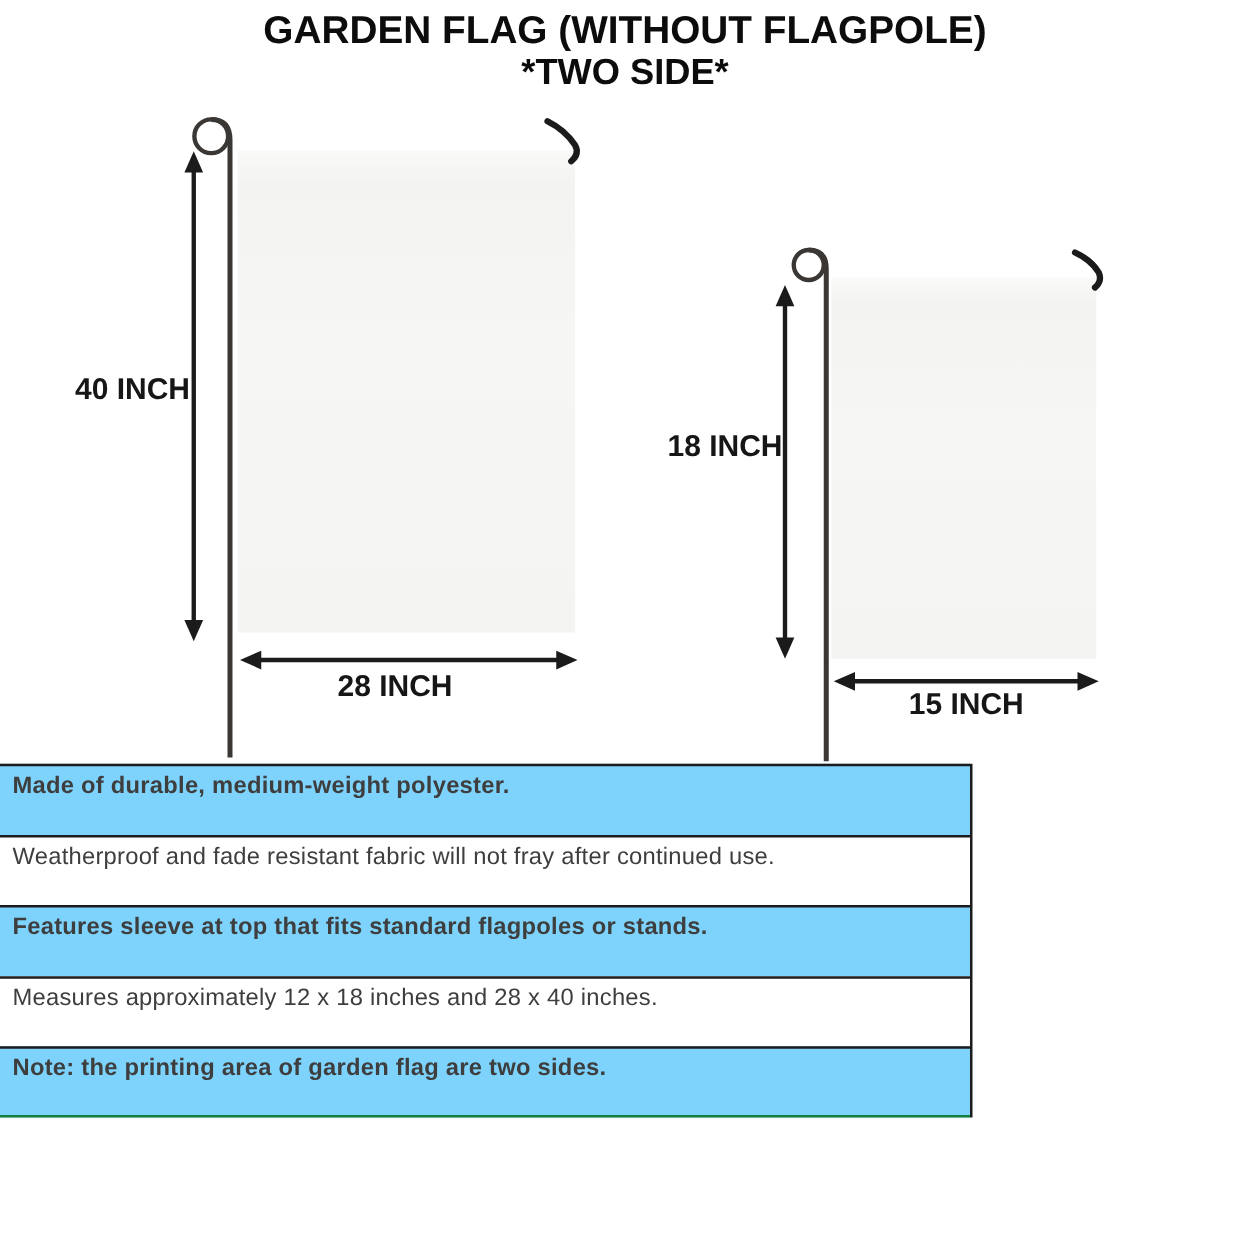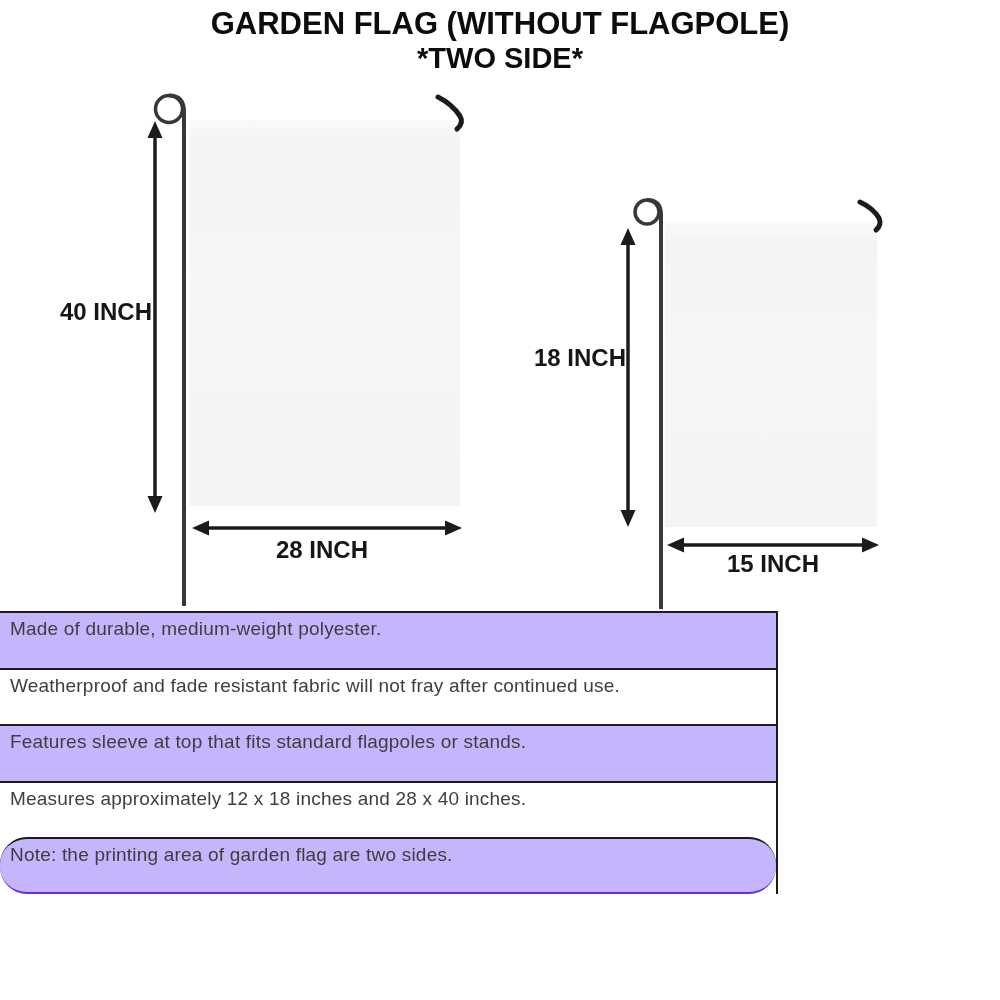--- a/index.html
+++ b/index.html
@@ -26,37 +26,37 @@
     background:linear-gradient(180deg,#fafaf9 0%,#f3f3f2 7%,#f6f6f5 40%,#f4f4f3 100%);
   }
   .flag-large{left:190px;top:120px;width:270px;height:386px;}
   .flag-small{left:665px;top:222px;width:212px;height:305px;}
   .dim-label{
     position:absolute;
     font-size:24px;font-weight:bold;color:#161616;
     white-space:nowrap;
   }
   .lbl-40{left:60px;top:298px;width:84px;text-align:right;}
-  .lbl-28{left:270px;top:536px;width:104px;text-align:center;}
+  .lbl-28{left:270px;top:536px;width:104px;text-align:left;}
   .lbl-18{left:534px;top:344px;width:84px;text-align:right;}
   .lbl-12{left:721px;top:550px;width:104px;text-align:center;}
   .features{
     position:absolute;left:0;top:611px;width:778px;
     border-right:2px solid #1c1c1c;
     box-sizing:border-box;
   }
   .feature-row{
     height:56.6px;box-sizing:border-box;
     border-top:2px solid #1c1c1c;
     padding:5px 8px 0 10px;
     font-size:19px;color:#3e3e3e;
     letter-spacing:0.2px;
   }
-  .feature-row:last-child{border-bottom:2px solid #6d28d9;border-radius:27px;}
-  .row-gray{background:#c4b5fd;}
+  .feature-row:last-child{border-bottom:2px solid #15803d;}
+  .row-gray{background:#7dd3fc;font-weight:bold;}
   .row-white{background:#ffffff;}
 </style>
 </head>
 <body>
 
 <div class="page">
 
   <div class="title-block">
     <div class="title-line1">GARDEN FLAG (WITHOUT FLAGPOLE)</div>
     <div class="title-line2">*TWO SIDE*</div>

